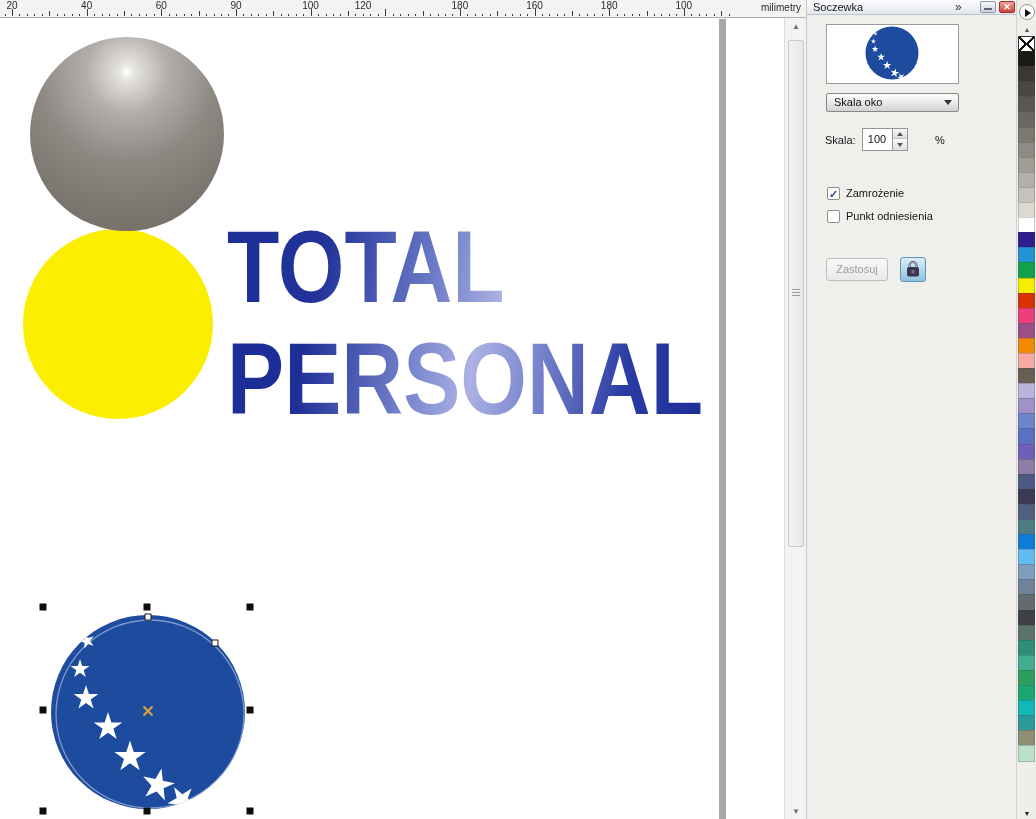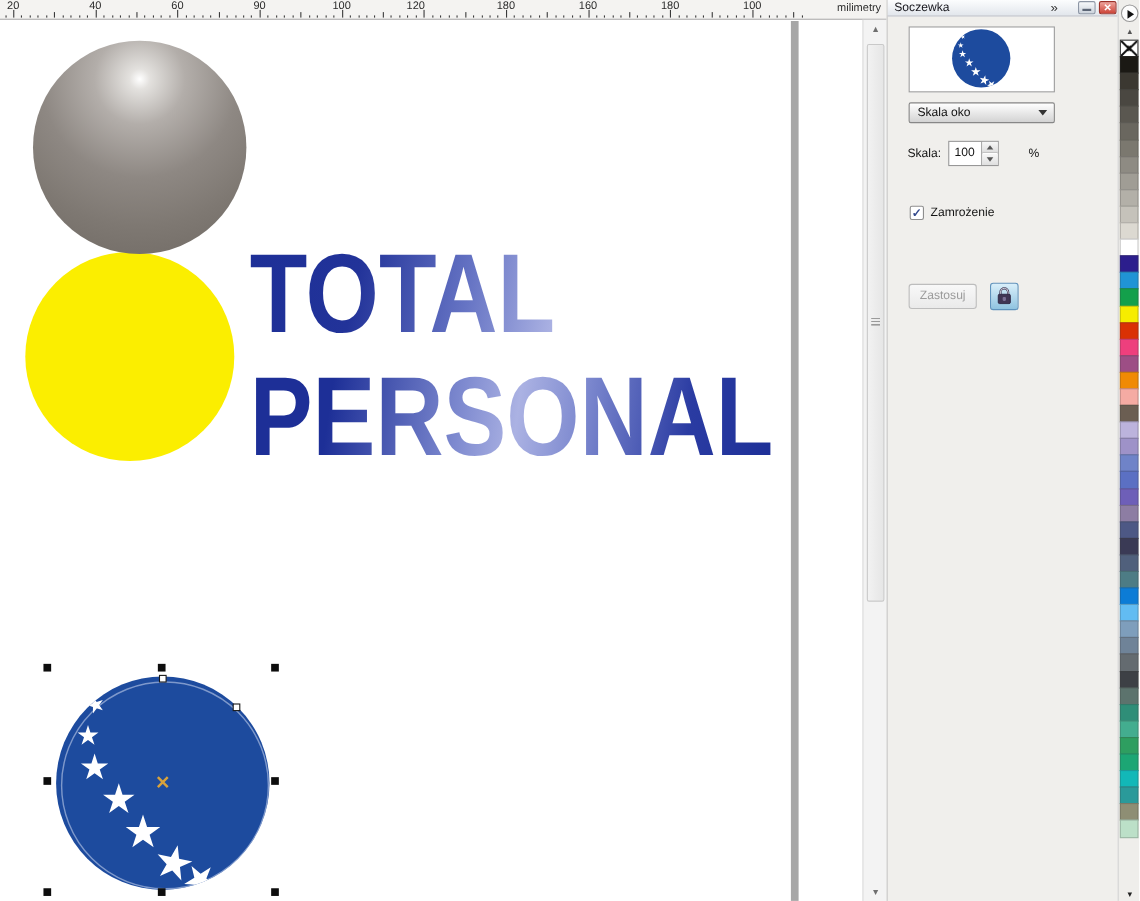--- a/index.html
+++ b/index.html
@@ -231,21 +231,21 @@
       <div class="tick" style="left: 698.78px; height: 2px;"></div>
       <div class="tick" style="left: 706.245px; height: 2px;"></div>
       <div class="tick" style="left: 713.71px; height: 2px;"></div>
       <div class="tick" style="left: 721.175px; height: 5px;"></div>
       <div class="tick" style="left: 728.64px; height: 2px;"></div>
       <span class="ruler-num" style="left: 12px;">20</span>
       <span class="ruler-num" style="left: 86.65px;">40</span>
       <span class="ruler-num" style="left: 161.3px;">60</span>
       <span class="ruler-num" style="left: 235.95px;">90</span>
       <span class="ruler-num" style="left: 310.6px;">100</span>
-      <span class="ruler-num" style="left: 378px;">120</span>
+      <span class="ruler-num" style="left: 363px;">120</span>
       <span class="ruler-num" style="left: 459.9px;">180</span>
       <span class="ruler-num" style="left: 534.55px;">160</span>
       <span class="ruler-num" style="left: 609.2px;">180</span>
       <span class="ruler-num" style="left: 683.85px;">100</span>
     </div>
 
   <div id="canvas">
     <div id="page-edge"></div>
     <div id="yellow-circle"></div>
     <div id="sphere"></div>
@@ -339,20 +339,24 @@
             </div>
         </div>
       </div>
       <span id="scale-unit">%</span>
     </div>
 
     <div id="checkbox-list">
         <div class="cb-row">
           <div class="cb-box">✓</div>
           <span class="cb-label">Zamrożenie</span>
+        </div>
+        <div class="cb-row">
+          <div class="cb-box"></div>
+          <span class="cb-label">Punkt odniesienia</span>
         </div>
       </div>
 
     <div id="apply-btn">Zastosuj</div>
     <div id="lock-btn">
       <svg width="24" height="23" viewBox="0 0 24 23">
         <path d="M8.5,10 v-2.4 a3.5,3.5 0 0 1 7,0 v2.4" fill="none" stroke="#3a3150" stroke-width="2"></path>
         <path d="M8.5,10 v-2.4 a3.5,3.5 0 0 1 7,0 v2.4" fill="none" stroke="#e9e9f2" stroke-width="0.8"></path>
         <rect x="6.5" y="9.5" width="11" height="8.5" rx="1.2" fill="#3f3554" stroke="#2b2340" stroke-width="0.8"></rect>
         <rect x="10.5" y="12" width="3" height="3.6" rx="1" fill="#7a6f94"></rect>

